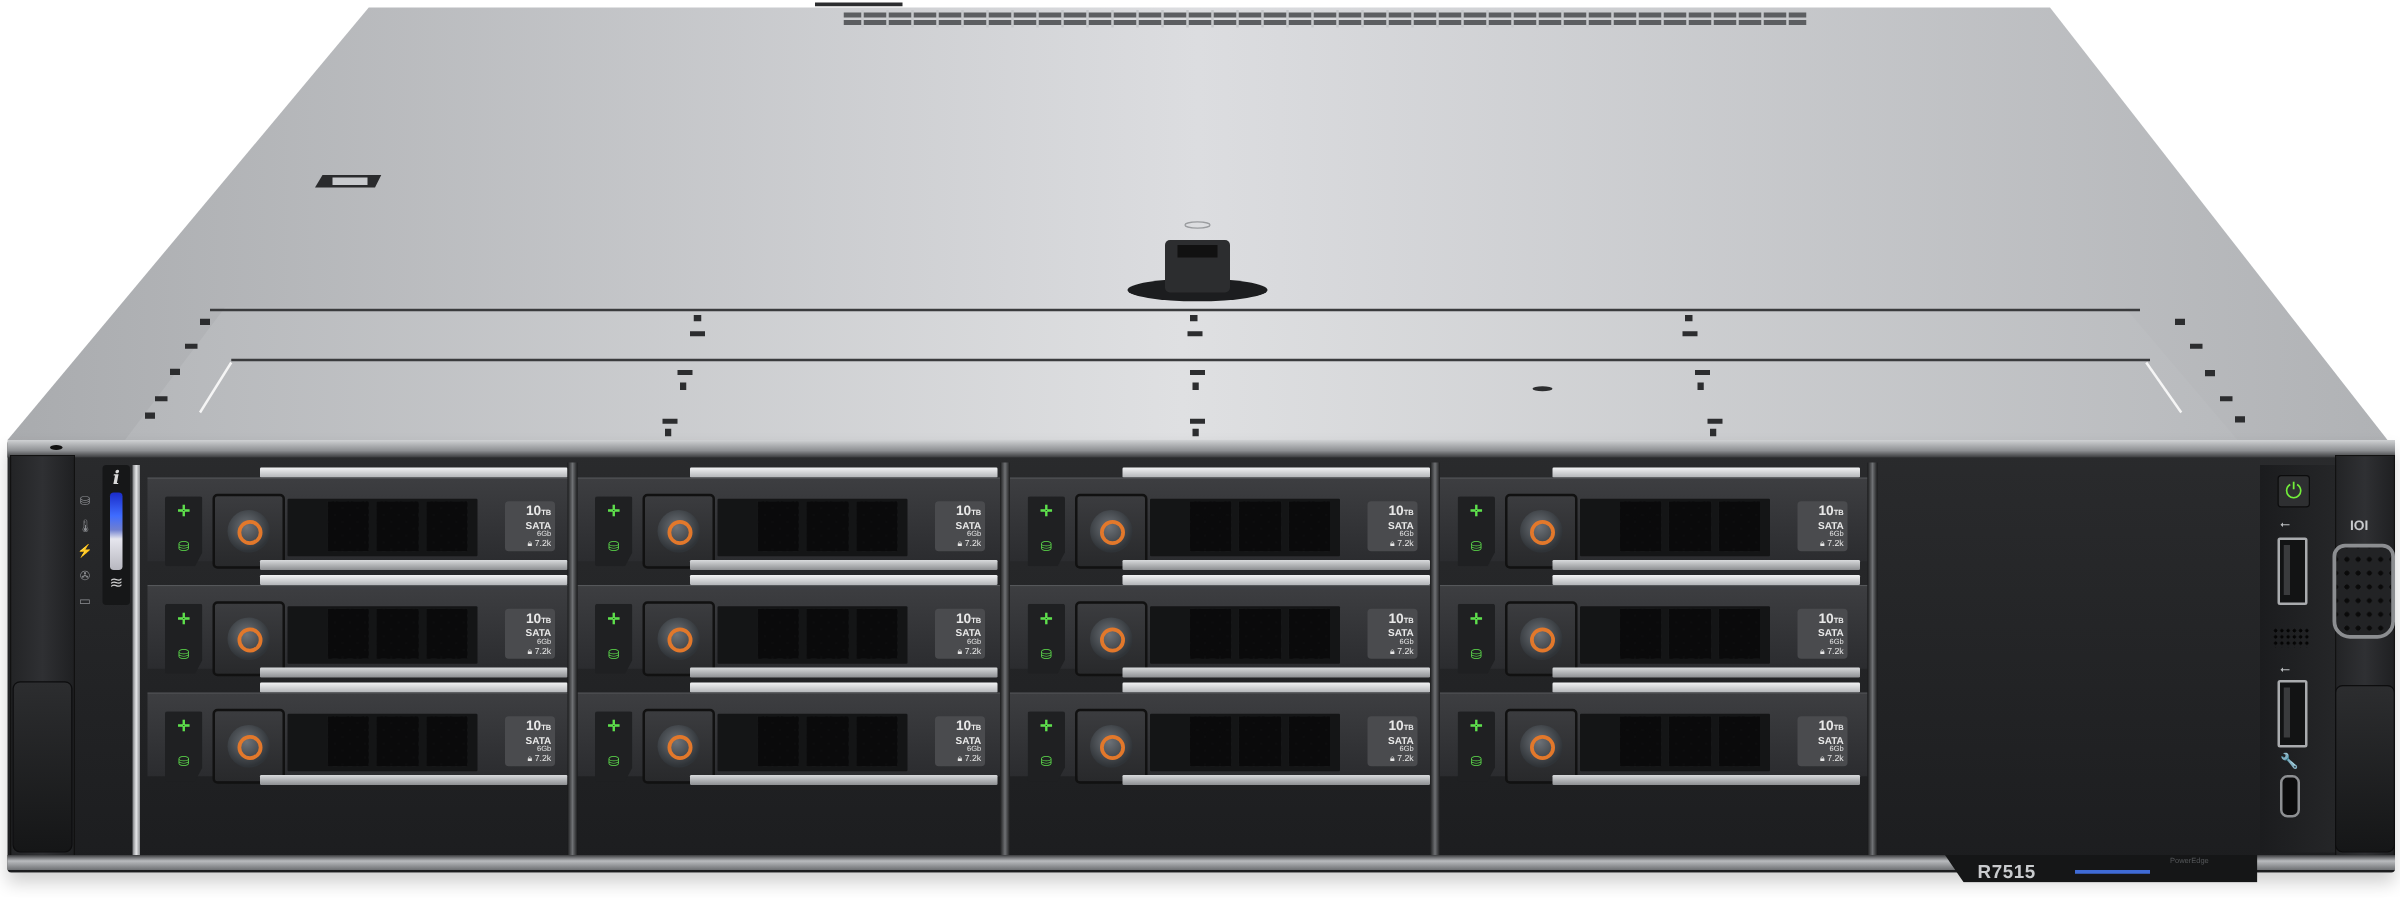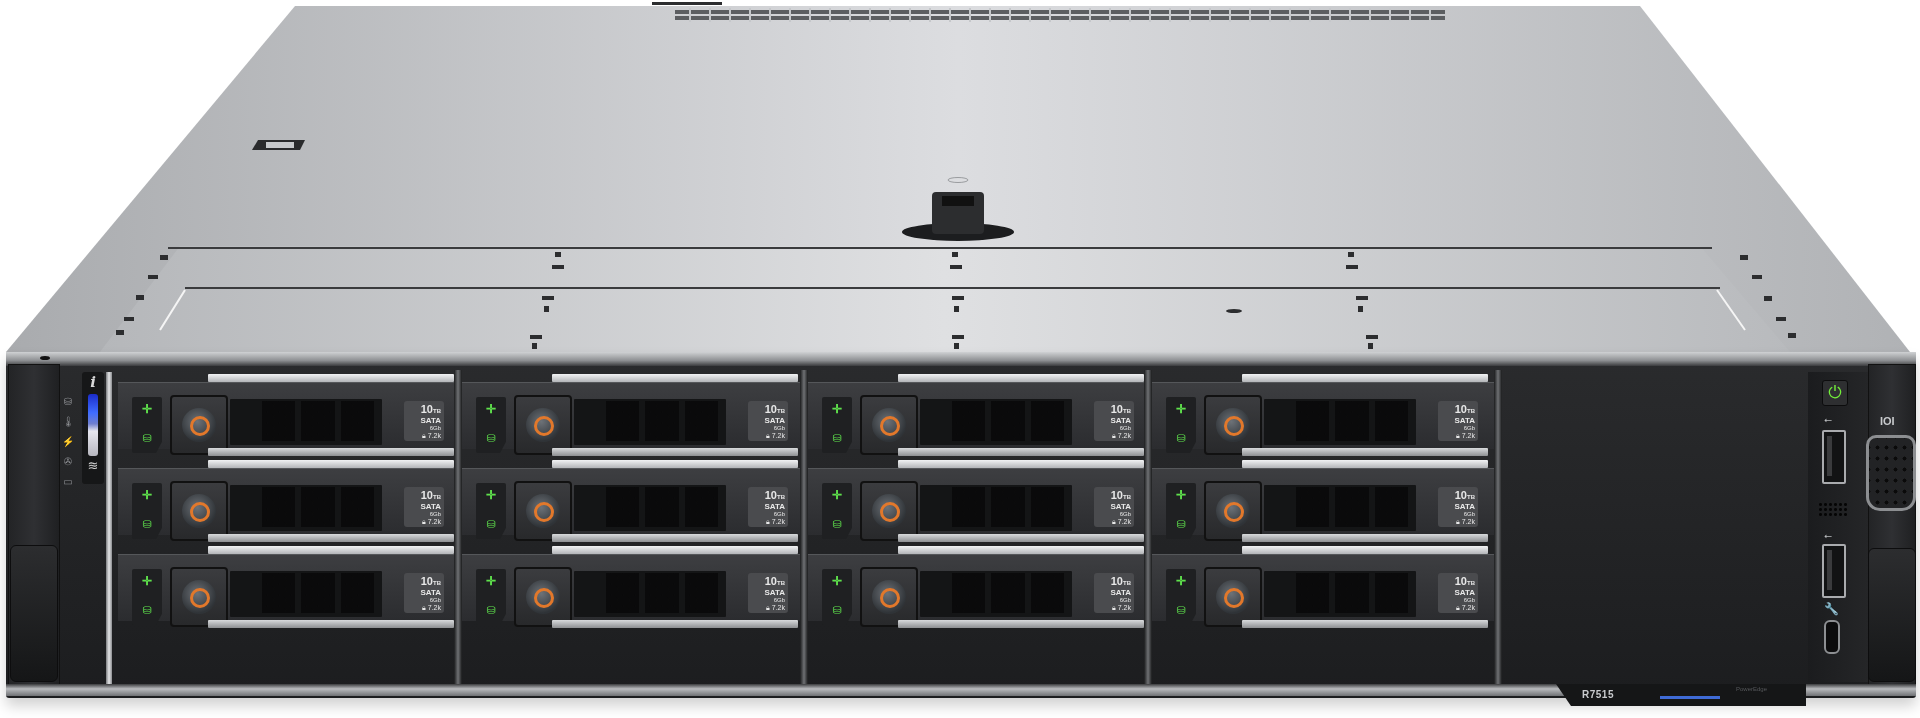--- a/index.html
+++ b/index.html
@@ -52,21 +52,21 @@
   .usb-ico{position:absolute;color:#b9bbbe;font-size:10px;}
   .usb{position:absolute;width:20px;height:50px;border:2px solid #a9abae;border-radius:2px;background:#121314;}
   .usb::after{content:"";position:absolute;left:3px;top:4px;width:5px;height:40px;background:#3a3b3d;}
   .speaker{position:absolute;left:10px;top:130px;width:30px;height:16px;background-image:radial-gradient(circle,#050505 1.3px,transparent 1.6px);background-size:5px 5px;}
   .usbc{position:absolute;left:16px;top:248px;width:12px;height:30px;border:2px solid #8d8f92;border-radius:6px;background:#0c0c0d;}
   .wrench{position:absolute;left:16px;top:230px;color:#c9cbce;font-size:12px;}
   .vga-ico{position:absolute;left:1880px;top:415px;color:#c9cbce;font-size:11px;font-weight:bold;}
   .vga{position:absolute;left:1866px;top:435px;width:44px;height:70px;background:#222325;border:3px solid #8c8e91;border-radius:10px 10px 14px 14px;background-image:radial-gradient(circle,#0a0a0a 1.8px,transparent 2.2px);background-size:9px 11px;background-position:4px 4px;}
   
   .tag{position:absolute;left:1556px;top:684px;width:250px;height:22px;background:#151617;clip-path:polygon(0 0,100% 0,100% 100%,6% 100%);}
-  .tag-model{position:absolute;left:26px;top:5px;color:#c9cbce;font-size:10px;font-weight:bold;letter-spacing:.5px;}
+  .tag-model{position:absolute;left:26px;top:5px;color:#c9cbce;font-size:15px;font-weight:bold;letter-spacing:.5px;}
   .tag-bar{position:absolute;left:104px;top:12px;width:60px;height:3px;background:#3f6bd6;}
   .tag-brand{position:absolute;left:180px;top:2px;color:#55575a;font-size:6px;}
 </style>
 </head>
 <body>
 
 <svg id="lid" viewBox="0 0 1920 360" xmlns="http://www.w3.org/2000/svg">
   <defs>
     <linearGradient id="lidg" x1="0" x2="1" y1="0" y2="0">
       <stop offset="0" stop-color="#a9abae"></stop>

